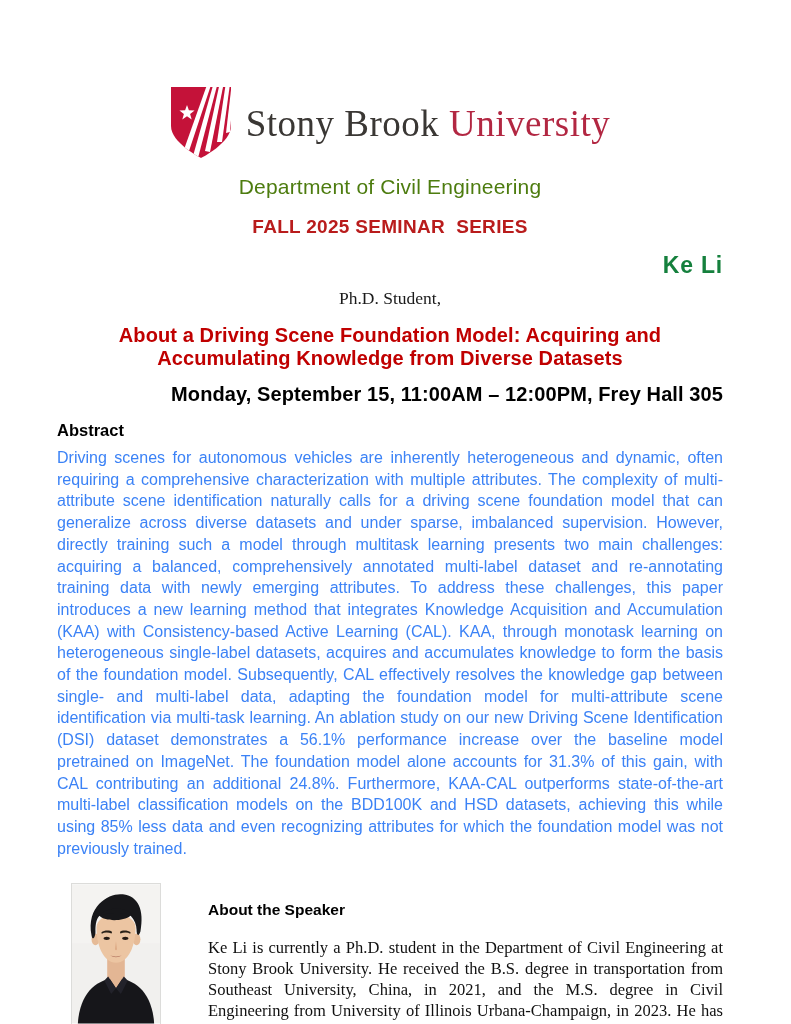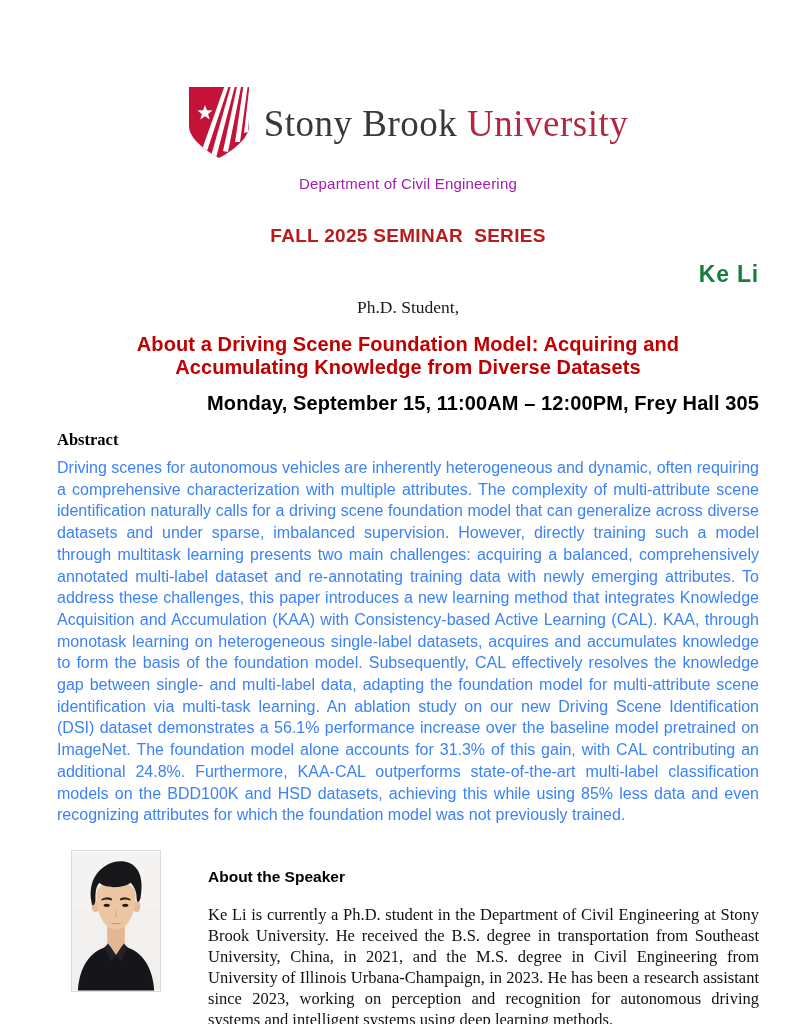--- a/index.html
+++ b/index.html
@@ -6,39 +6,39 @@
   html, body { background: #ffffff; }
   body {
     width: 791px; height: 1024px;
     margin: 0 auto;
     font-family: "Liberation Sans", sans-serif;
     color: #111111;
     overflow: hidden;
   }
   .page {
     width: 791px; height: 1024px;
-    padding: 86px 32px 0 57px;
+    padding: 86px 68px 0 57px;
     background: #ffffff;
   }
   
   .logo-row {
     display: flex; align-items: center; justify-content: center;
     gap: 14px; margin-bottom: 15px;
   }
   .shield { width: 62px; height: 74px; display: block; }
   .wordmark {
     font-family: "Liberation Serif", serif;
     font-size: 37px; letter-spacing: 0.5px; white-space: nowrap;
   }
   .wordmark .wm-primary { color: #3a3734; }
   .wordmark .wm-secondary { color: #b22742; }
   .department {
     text-align: center;
-    font-size: 15px; letter-spacing: 0.2px; color: #a21caf;
-    margin-bottom: 33px;
+    font-size: 21px; letter-spacing: 0.2px; color: #4d7c0f;
+    margin-bottom: 17px;
   }
   
   .series-title {
     text-align: center; font-weight: bold; font-size: 19px;
     color: #b91c1c; white-space: pre-wrap; letter-spacing: 0.3px;
     margin-bottom: 14px;
   }
   .speaker-name {
     text-align: right; font-weight: bold; font-size: 23px;
     color: #15803d; letter-spacing: 0.8px;
@@ -57,21 +57,20 @@
   .datetime {
     text-align: right; font-weight: bold; font-size: 20px;
     color: #000000; letter-spacing: 0.1px;
     margin-bottom: 15px;
     white-space: pre-wrap;
   }
   
   .abstract-heading {
     font-weight: bold; font-size: 16.5px; color: #000000;
     margin-bottom: 7px;
-    font-family: Liberation Serif, serif;
   }
   .abstract-body {
     font-size: 16px; line-height: 21.7px; color: #3b82f6;
     text-align: justify;
   }
   
   .speaker-section {
     display: flex; margin-top: 24px; margin-left: 14px;
   }
   .speaker-photo {

